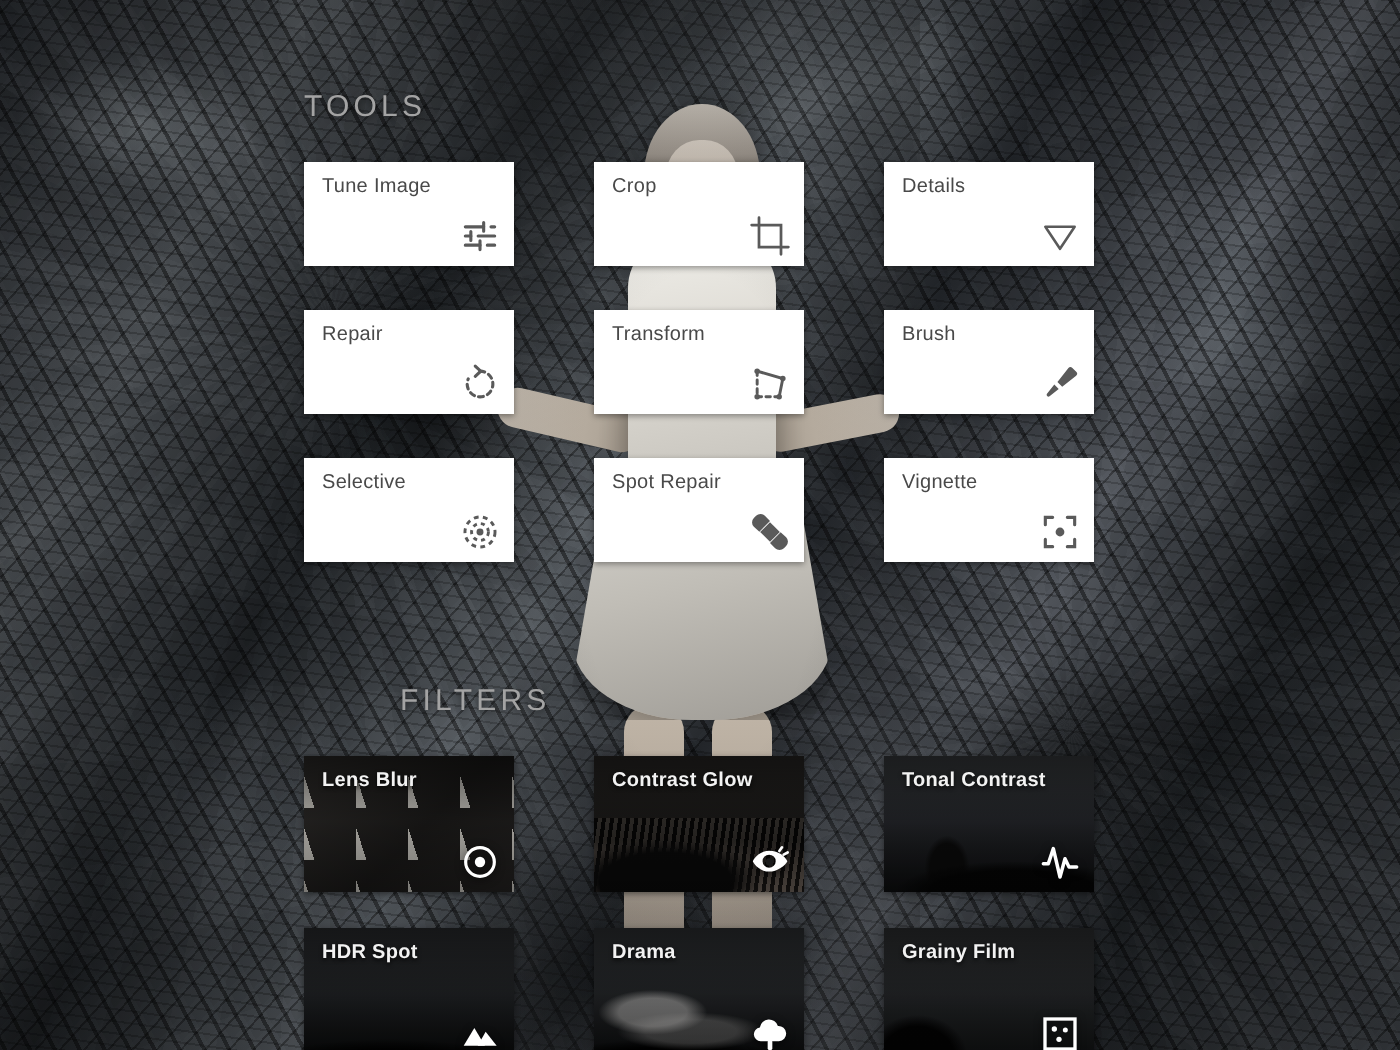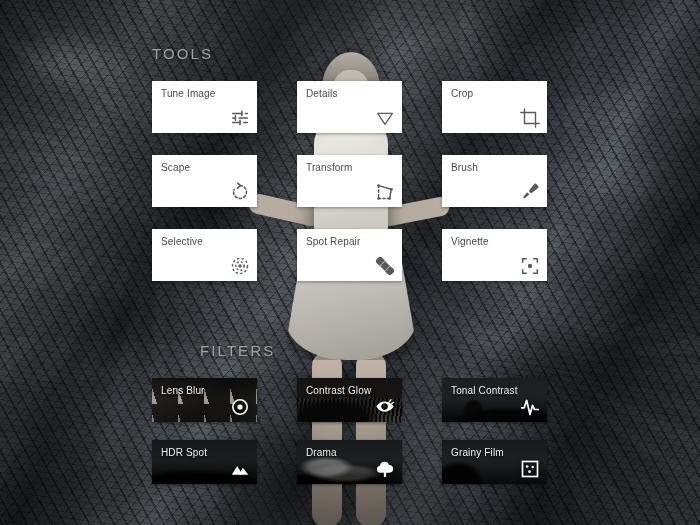--- a/index.html
+++ b/index.html
@@ -195,25 +195,26 @@
   .tool-card .ico {
     position: absolute;
     right: 6px; bottom: 4px;
     width: 22px; height: 22px;
     color: #5a5a5a;
   }
 
   
   .filter-card {
     position: relative;
-    height: 44px;
+    height: 68px;
     overflow: hidden;
     cursor: pointer;
     box-shadow: 0 1px 3px rgba(0,0,0,.45);
     background: #6d28d9;
+    font-weight: bold;
   }
   .filter-card .thumb {
     position: absolute;
     inset: 0;
   }
   .filter-card .scrim {
     position: absolute;
     inset: 0;
     background: linear-gradient(180deg, rgba(0,0,0,.55) 0%, rgba(0,0,0,.18) 48%, rgba(0,0,0,.38) 100%);
   }
@@ -302,40 +303,40 @@
       <span class="label">Tune Image</span>
       <span class="ico">
         <svg viewBox="0 0 24 24" width="22" height="22" fill="none" stroke="currentColor" stroke-width="1.7" stroke-linecap="round">
           <path d="M4 7h10M18 7h2M4 12h3M11 12h9M4 17h8M16 17h4"></path>
           <path d="M14 4.6v4.8M7 9.6v4.8M12 14.6v4.8" stroke-width="1.7"></path>
         </svg>
       </span>
     </div>
 
     <div class="tool-card">
-      <span class="label">Details</span>
-      <span class="ico">
-        <svg viewBox="0 0 24 24" width="22" height="22" fill="none" stroke="currentColor" stroke-width="1.4" stroke-linejoin="round">
-          <path d="M4 7h16L12 19z"></path>
-        </svg>
-      </span>
-    </div>
-
-    <div class="tool-card">
       <span class="label">Crop</span>
       <span class="ico">
         <svg viewBox="0 0 24 24" width="22" height="22" fill="none" stroke="currentColor" stroke-width="1.5" stroke-linecap="round">
           <path d="M6 2v16h16"></path>
           <path d="M2 6h16v16"></path>
         </svg>
       </span>
     </div>
 
     <div class="tool-card">
-      <span class="label">Scape</span>
+      <span class="label">Details</span>
+      <span class="ico">
+        <svg viewBox="0 0 24 24" width="22" height="22" fill="none" stroke="currentColor" stroke-width="1.4" stroke-linejoin="round">
+          <path d="M4 7h16L12 19z"></path>
+        </svg>
+      </span>
+    </div>
+
+    <div class="tool-card">
+      <span class="label">Repair</span>
       <span class="ico">
         <svg viewBox="0 0 24 24" width="22" height="22" fill="none" stroke="currentColor" stroke-width="1.7" stroke-linecap="round">
           <path d="M12 5a7 7 0 1 1-6.4 4.2" stroke-dasharray="2.6 2.4"></path>
           <path d="M9.4 2.2L12.4 5 9.4 7.8" stroke-dasharray="0"></path>
         </svg>
       </span>
     </div>
 
     <div class="tool-card">
       <span class="label">Transform</span>

